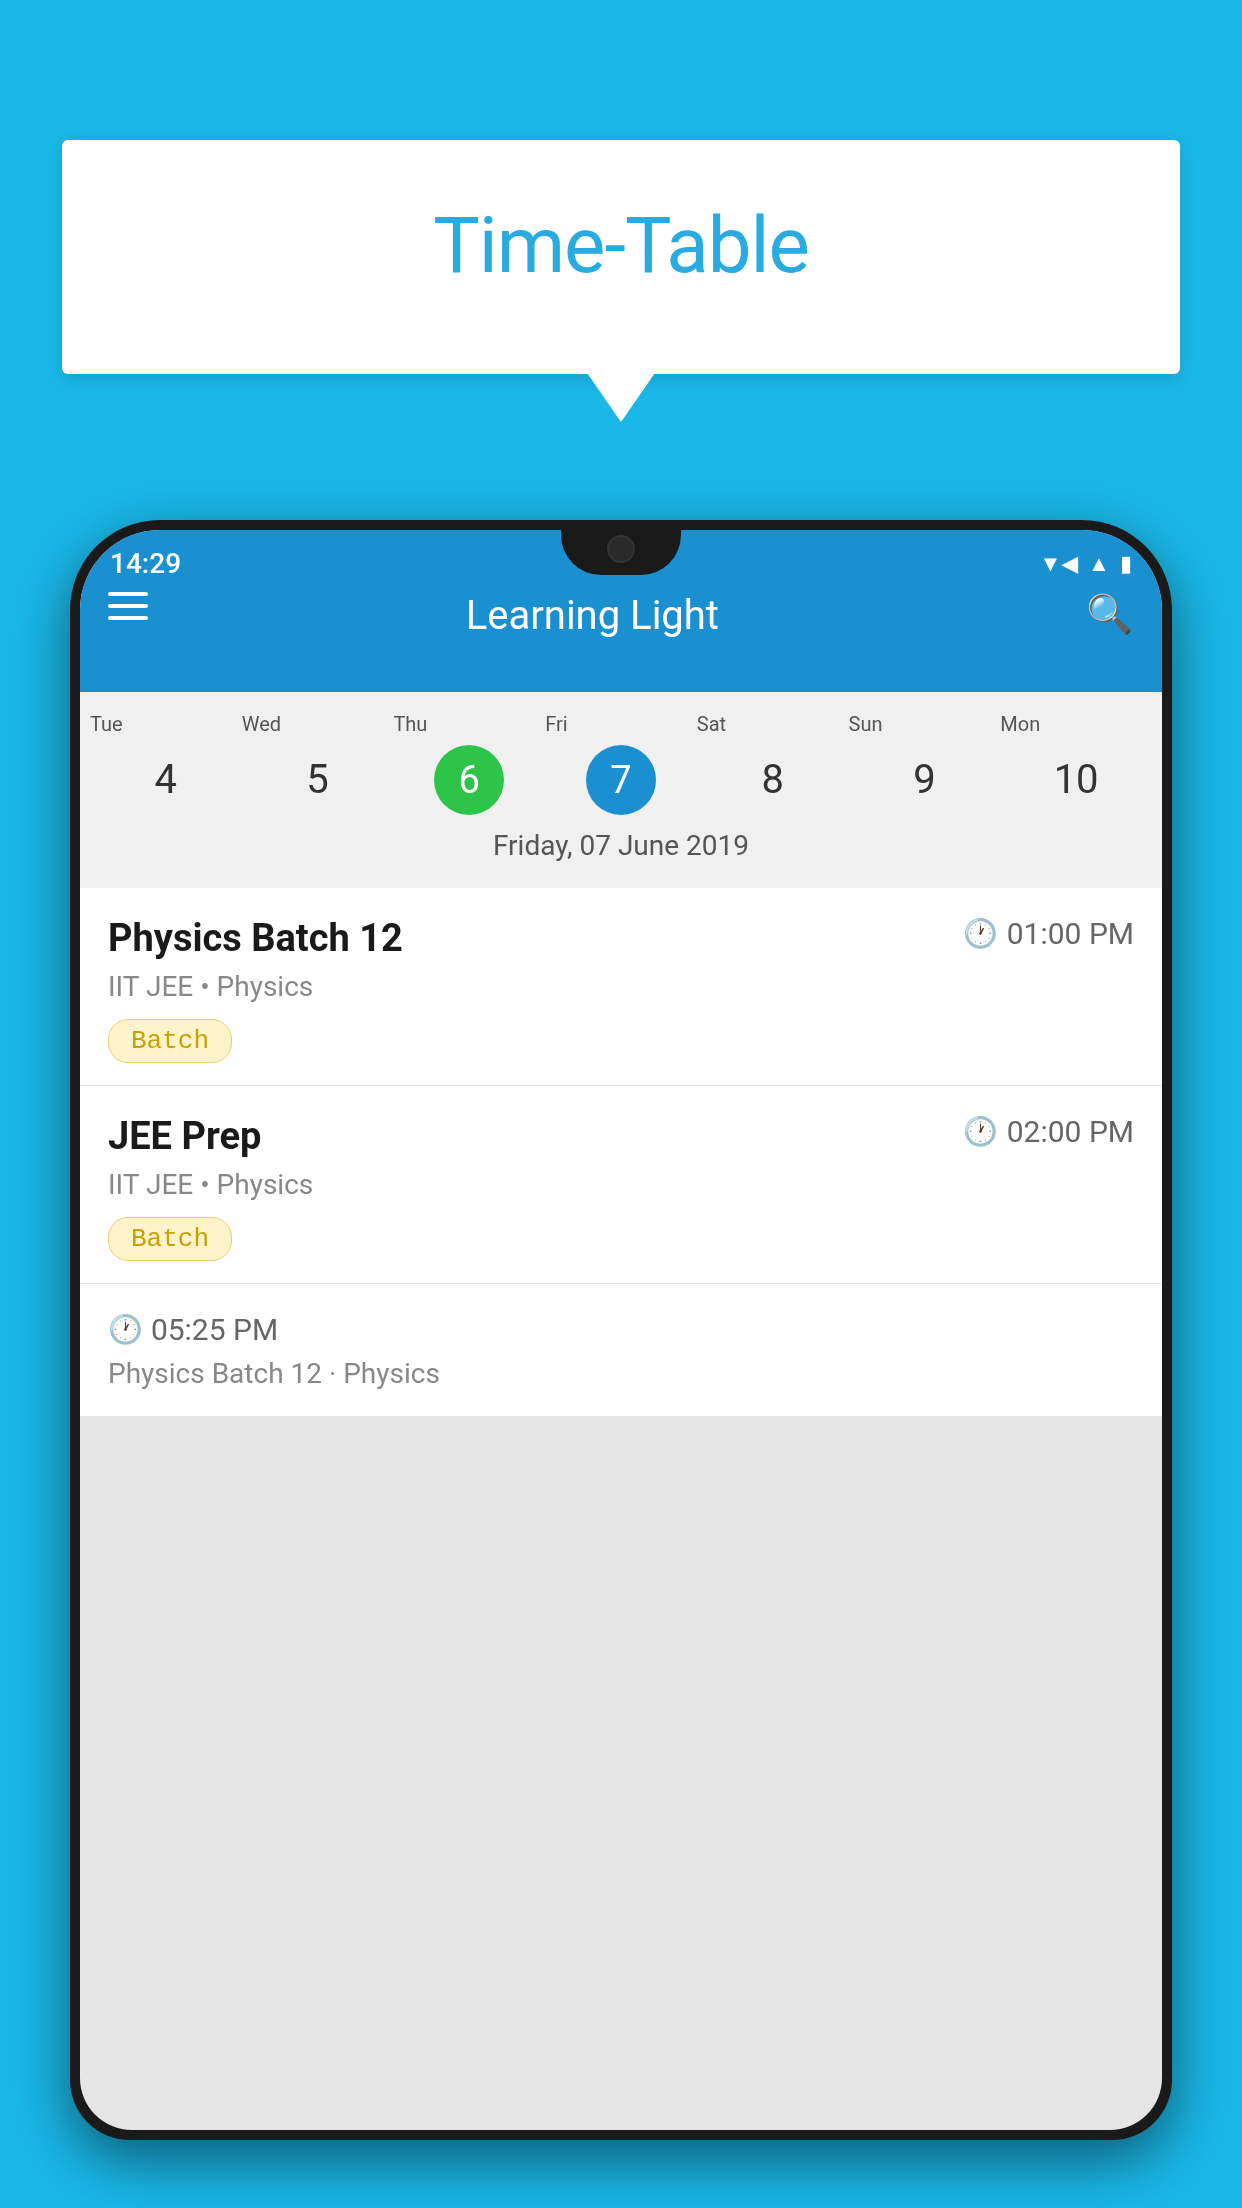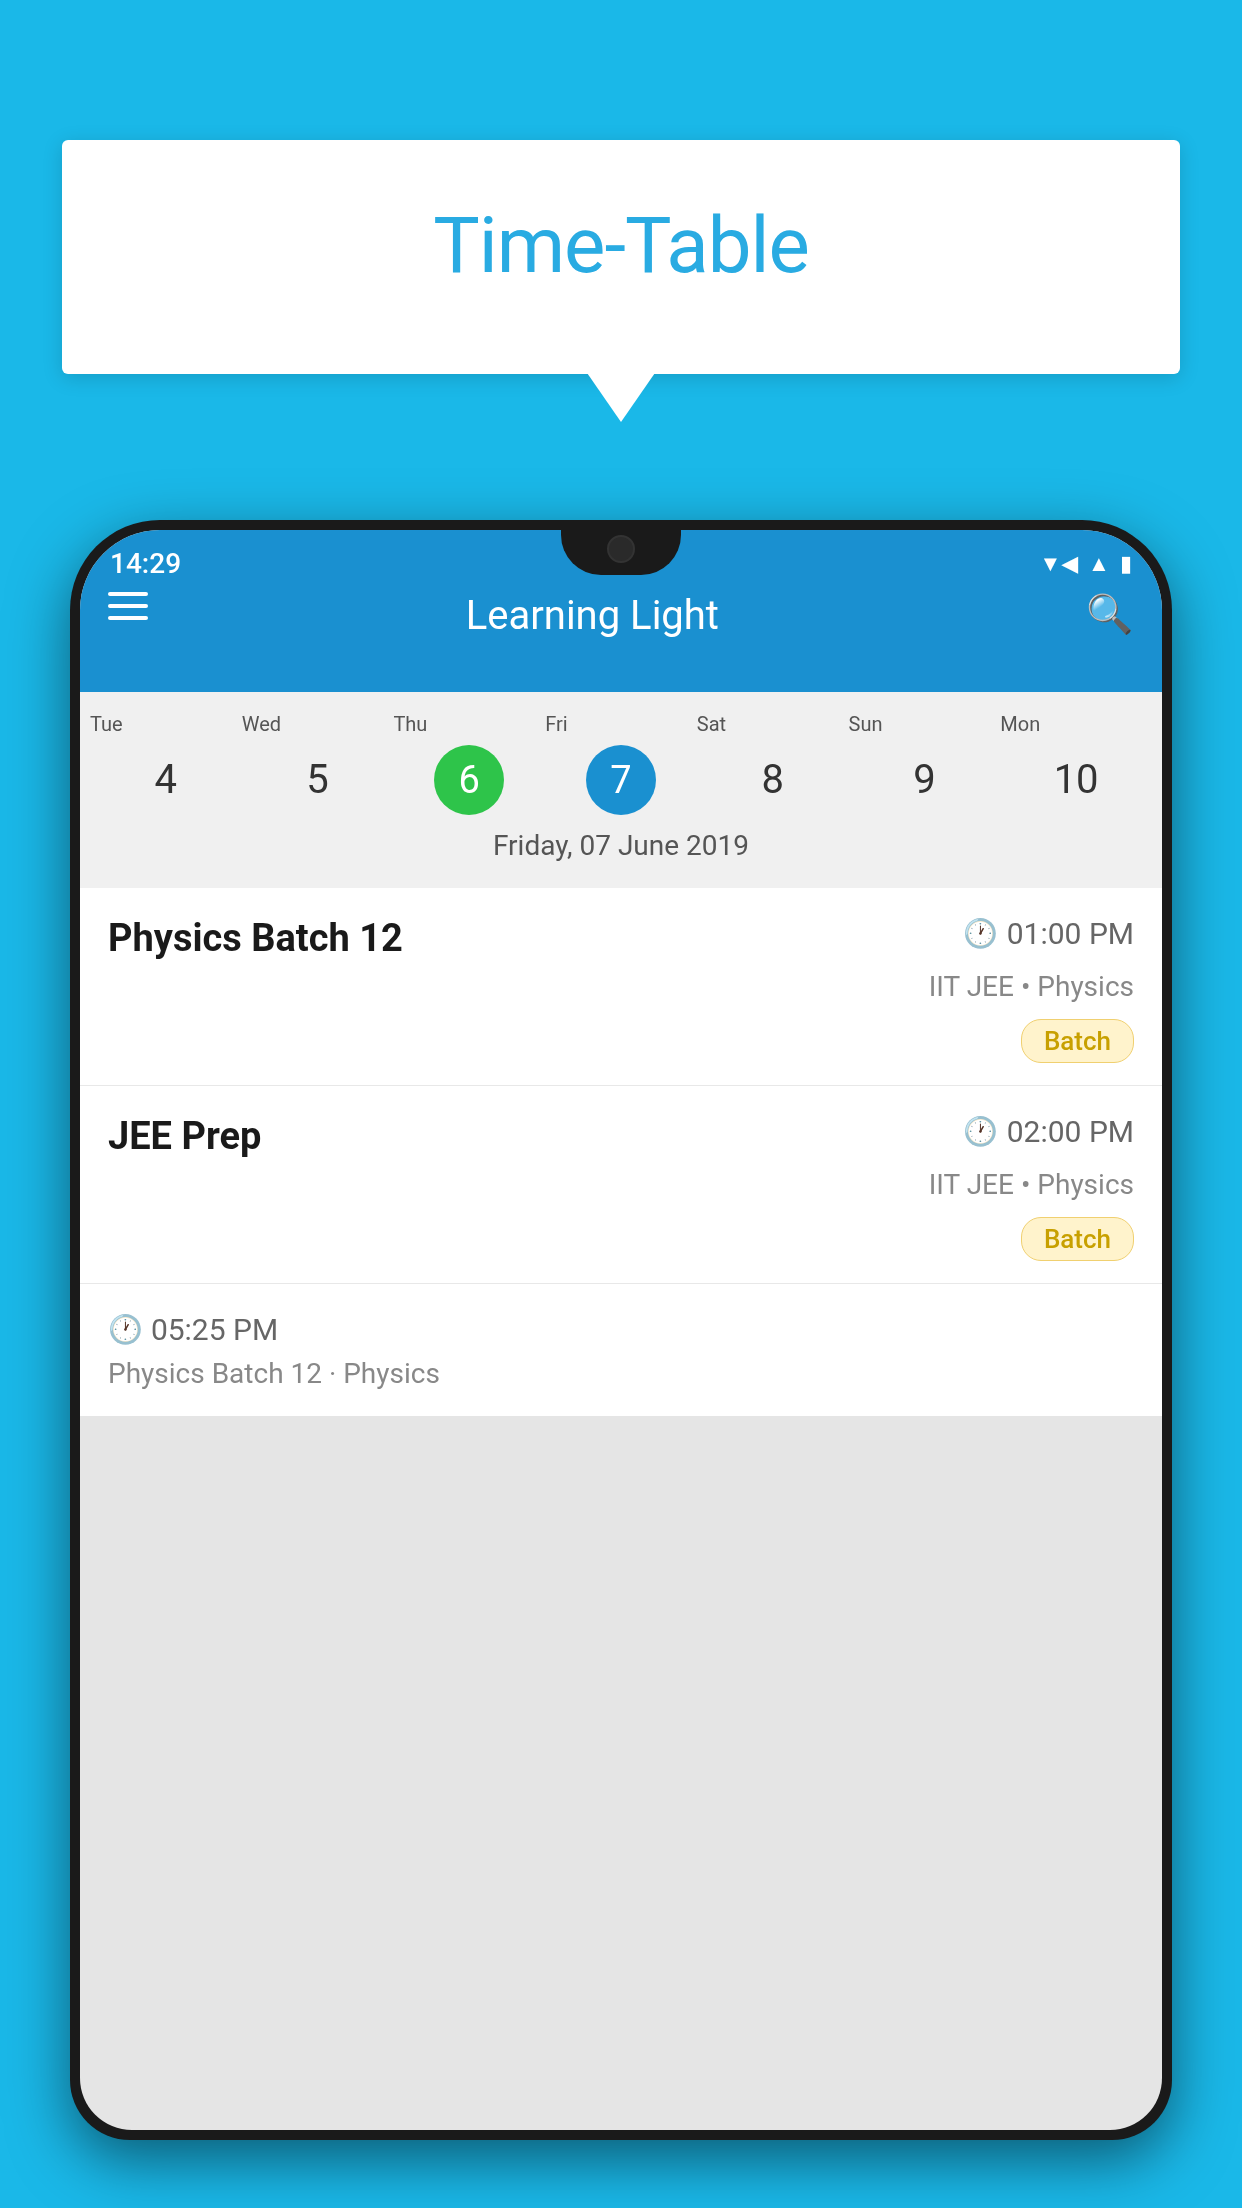--- a/index.html
+++ b/index.html
@@ -264,21 +264,20 @@
     
     .schedule-list {
       background: white;
       flex: 1;
     }
 
     .schedule-item {
       padding: 28px 28px 22px;
       border-bottom: 1px solid #e8e8e8;
       background: white;
-      text-align: right;
     }
 
     .schedule-item-header {
       display: flex;
       justify-content: space-between;
       align-items: flex-start;
       margin-bottom: 10px;
     }
 
     .schedule-item-title {
@@ -308,20 +307,21 @@
 
     .batch-tag {
       display: inline-block;
       background: #fff3cc;
       color: #c8a000;
       font-size: 26px;
       padding: 6px 22px;
       border-radius: 20px;
       font-weight: 500;
       border: 1px solid #f0d070;
+      font-family: Liberation Mono, monospace;
     }
 
     
     .schedule-item-partial {
       padding: 28px 28px 10px;
       background: white;
     }
   </style>
 </head>
 <body>

